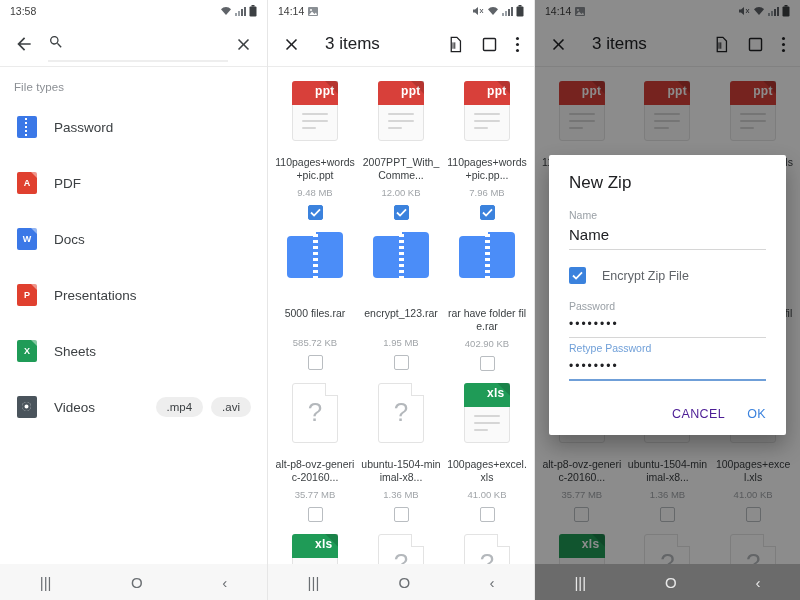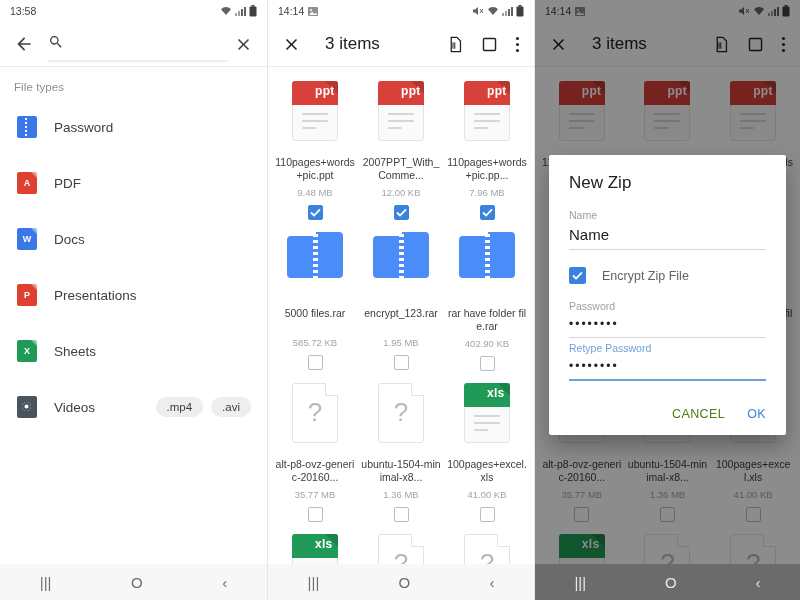--- a/index.html
+++ b/index.html
@@ -205,21 +205,21 @@
   .encrypt-row { display: flex; align-items: center; margin: 17px 0 16px 0; }
   .encrypt-box {
     width: 17px; height: 17px; border-radius: 2px; background: #3b82dd;
     display: flex; align-items: center; justify-content: center;
   }
   .encrypt-label { font-size: 12.5px; color: #5f6368; margin-left: 16px; }
   .dlg-actions {
     display: flex; justify-content: flex-end; align-items: center;
     gap: 22px; margin-top: 26px; padding-bottom: 6px;
   }
-  .btn-cancel { font-size: 12.5px; color: #4d7c0f; letter-spacing: .4px; text-align: right; }
+  .btn-cancel { font-size: 12.5px; color: #4c1d95; letter-spacing: .4px; text-align: right; }
   .btn-ok { font-size: 12.5px; color: #3b82dd; letter-spacing: .4px; }
 </style>
 </head>
 <body>
 
 <div class="stage">
 
   <div class="panel panel-1">
 
     <div class="statusbar">

